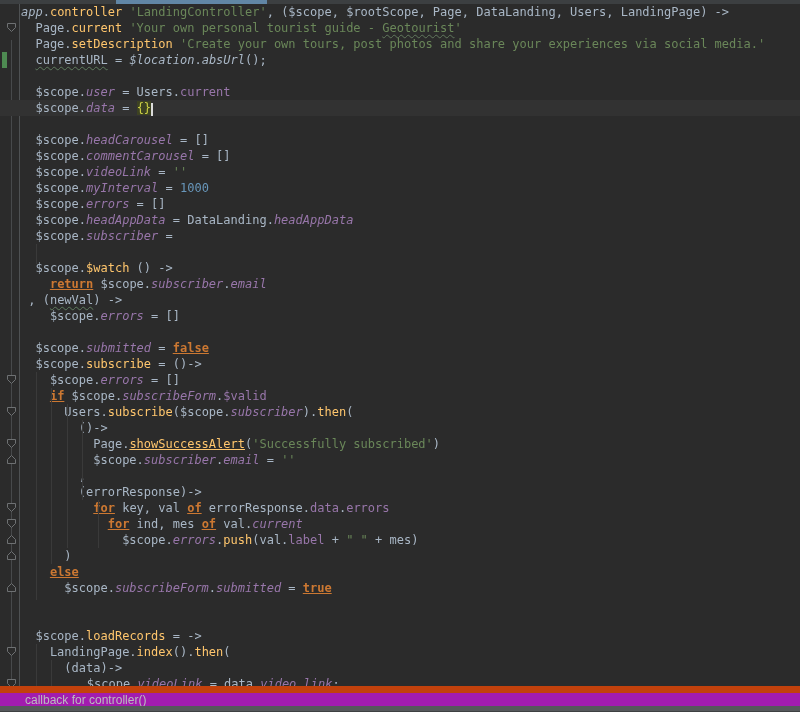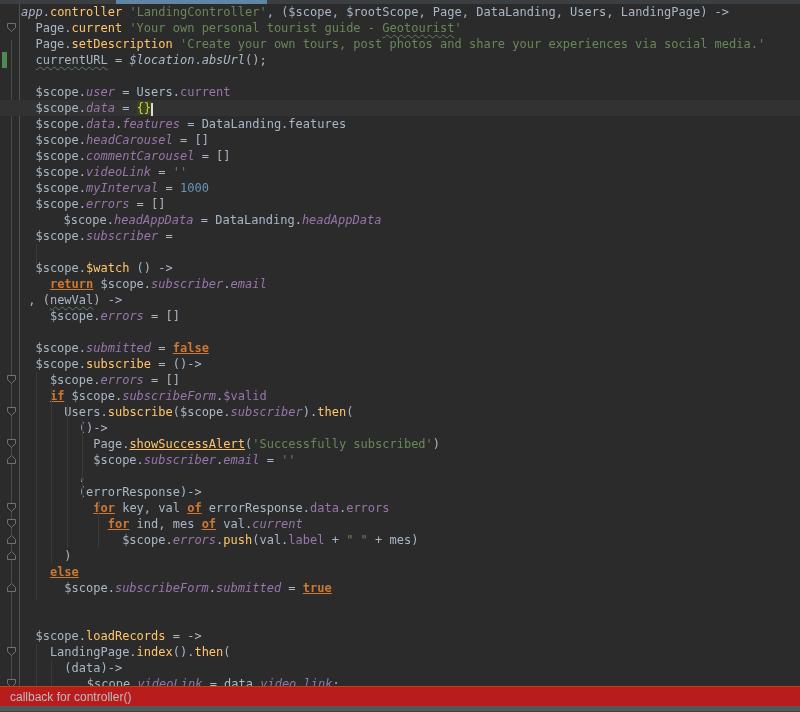--- a/index.html
+++ b/index.html
@@ -37,23 +37,23 @@
   .tk-p  { color: #9876AA; }
   .tk-pi { color: #9876AA; font-style: italic; }
   .tk-w  { color: #A9B7C6; text-decoration: underline wavy #5E7B5E; text-decoration-thickness: 1px; text-underline-offset: 2px; }
   .tk-sw { color: #6A8759; text-decoration: underline wavy #61775C; text-decoration-thickness: 1px; text-underline-offset: 2px; }
   .tk-b  { color: #CDD144; background: #3D4222; }
   .caret { display: inline-block; width: 2px; height: 13px; background: #DCDCDC;
            vertical-align: text-bottom; position: relative; top: 1px; }
 
   
   #statusbar { position: absolute; left: 0; top: 686px; width: 800px; height: 20px;
-               background: #b91c1c; border-top: 1px solid #c2410c;
+               background: #a21caf; border-top: 7px solid #c2410c;
                font-family: "Liberation Sans", sans-serif; font-size: 12px; color: #BBBDC0;
-               display: flex; align-items: center; padding-left: 10px; }
+               display: flex; align-items: center; padding-left: 25px; }
   #bottomstrip { position: absolute; left: 0; top: 706px; width: 800px; height: 6px;
                  background: #55585B; border-bottom: 1px solid #3E4042; }
 </style>
 </head>
 <body>
 
 <div id="window">
 
   <div id="tabstrip" style="background: rgb(60, 63, 65);">
     <div id="tab-indicator" style="left: 116px; width: 151px; background: rgb(97, 134, 165);"></div>
@@ -64,27 +64,26 @@
     <div id="fold-line" style="top: 36px; height: 642px; left: 11px;"></div>
     <div id="change-bar" style="top: 48px; background: rgb(78, 138, 82);"></div>
 
   <div class="code-line" style="top: 0px;"><span class="tk-i">app</span><span class="tk-d">.</span><span class="tk-f">controller</span><span class="tk-d"> </span><span class="tk-s">'LandingController'</span><span class="tk-d">, ($scope, $rootScope, Page, DataLanding, Users, LandingPage) -&gt;</span></div>
       <div class="code-line" style="top: 16px;"><span class="tk-d">  Page.</span><span class="tk-f">current</span><span class="tk-d"> </span><span class="tk-s">'Your own personal tourist guide - </span><span class="tk-sw">Geotourist</span><span class="tk-s">'</span></div>
       <div class="code-line" style="top: 32px;"><span class="tk-d">  Page.</span><span class="tk-f">setDescription</span><span class="tk-d"> </span><span class="tk-s">'Create your own tours, post photos and share your experiences via social media.'</span></div>
       <div class="code-line" style="top: 48px;"><span class="tk-d">  </span><span class="tk-w">currentURL</span><span class="tk-d"> = </span><span class="tk-i">$location</span><span class="tk-d">.</span><span class="tk-i">absUrl</span><span class="tk-d">();</span></div>
       <div class="code-line" style="top: 64px;"></div>
       <div class="code-line" style="top: 80px;"><span class="tk-d">  $scope.</span><span class="tk-pi">user</span><span class="tk-d"> = Users.</span><span class="tk-p">current</span></div>
       <div class="code-line current" style="top: 96px;"><span class="tk-d">  $scope.</span><span class="tk-pi">data</span><span class="tk-d"> = </span><span class="tk-b">{}</span><span class="caret"></span></div>
-      <div class="code-line" style="top: 112px;"><span class="tk-d">  $scope.</span><span class="tk-pi">data</span><span class="tk-d">.</span><span class="tk-pi">features</span><span class="tk-d"> = DataLanding.features</span></div>
       <div class="code-line" style="top: 128px;"><span class="tk-d">  $scope.</span><span class="tk-pi">headCarousel</span><span class="tk-d"> = []</span></div>
       <div class="code-line" style="top: 144px;"><span class="tk-d">  $scope.</span><span class="tk-pi">commentCarousel</span><span class="tk-d"> = []</span></div>
       <div class="code-line" style="top: 160px;"><span class="tk-d">  $scope.</span><span class="tk-pi">videoLink</span><span class="tk-d"> = </span><span class="tk-s">''</span></div>
       <div class="code-line" style="top: 176px;"><span class="tk-d">  $scope.</span><span class="tk-pi">myInterval</span><span class="tk-d"> = </span><span class="tk-n">1000</span></div>
       <div class="code-line" style="top: 192px;"><span class="tk-d">  $scope.</span><span class="tk-pi">errors</span><span class="tk-d"> = []</span></div>
-      <div class="code-line" style="top: 208px; margin-left: 28px;"><span class="tk-d">  $scope.</span><span class="tk-pi">headAppData</span><span class="tk-d"> = DataLanding.</span><span class="tk-pi">headAppData</span></div>
+      <div class="code-line" style="top: 208px;"><span class="tk-d">  $scope.</span><span class="tk-pi">headAppData</span><span class="tk-d"> = DataLanding.</span><span class="tk-pi">headAppData</span></div>
       <div class="code-line" style="top: 224px;"><span class="tk-d">  $scope.</span><span class="tk-pi">subscriber</span><span class="tk-d"> =</span></div>
       <div class="code-line" style="top: 256px;"><span class="tk-d">  $scope.</span><span class="tk-f">$watch</span><span class="tk-d"> () -&gt;</span></div>
       <div class="code-line" style="top: 272px;"><span class="tk-d">    </span><span class="tk-k">return</span><span class="tk-d"> $scope.</span><span class="tk-pi">subscriber</span><span class="tk-d">.</span><span class="tk-pi">email</span></div>
       <div class="code-line" style="top: 288px;"><span class="tk-d"> , (</span><span class="tk-w">newVal</span><span class="tk-d">) -&gt;</span></div>
       <div class="code-line" style="top: 304px;"><span class="tk-d">    $scope.</span><span class="tk-pi">errors</span><span class="tk-d"> = []</span></div>
       <div class="code-line" style="top: 320px;"></div>
       <div class="code-line" style="top: 336px;"><span class="tk-d">  $scope.</span><span class="tk-pi">submitted</span><span class="tk-d"> = </span><span class="tk-k">false</span></div>
       <div class="code-line" style="top: 352px;"><span class="tk-d">  $scope.</span><span class="tk-f">subscribe</span><span class="tk-d"> = ()-&gt;</span></div>
       <div class="code-line" style="top: 368px;"><span class="tk-d">    $scope.</span><span class="tk-pi">errors</span><span class="tk-d"> = []</span></div>
       <div class="code-line" style="top: 384px;"><span class="tk-d">    </span><span class="tk-k">if</span><span class="tk-d"> $scope.</span><span class="tk-pi">subscribeForm</span><span class="tk-d">.</span><span class="tk-p">$valid</span></div>

